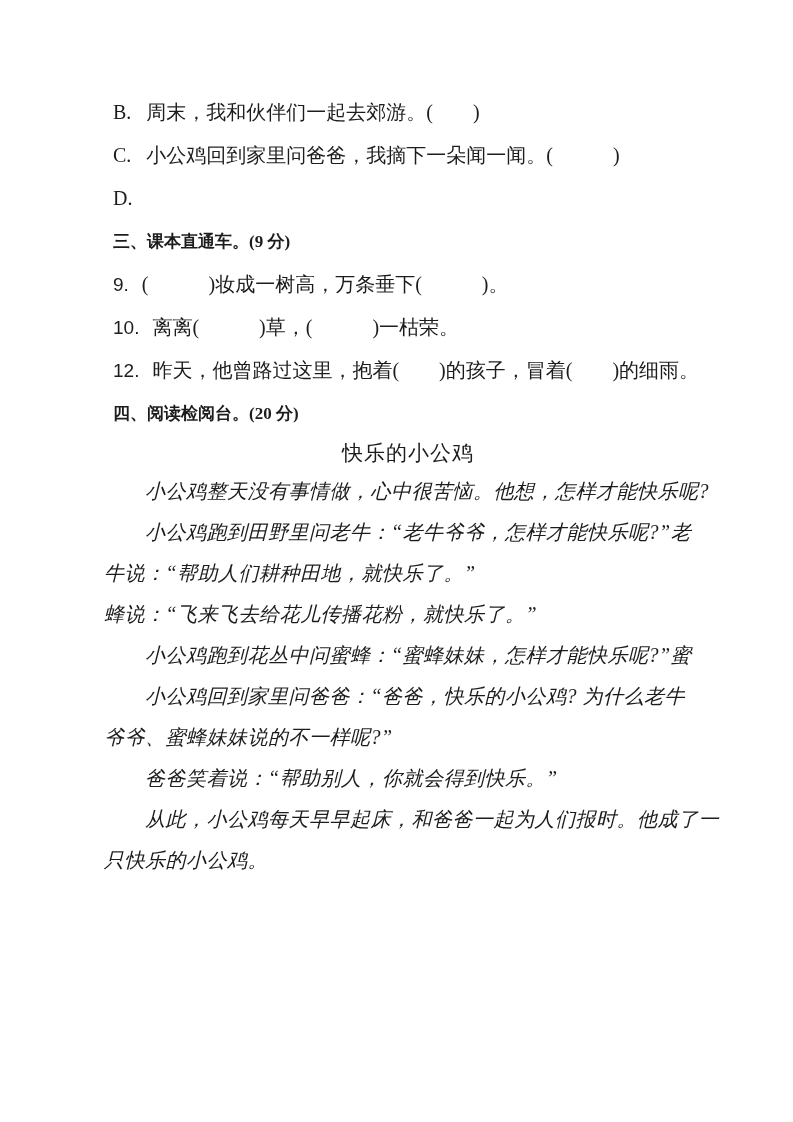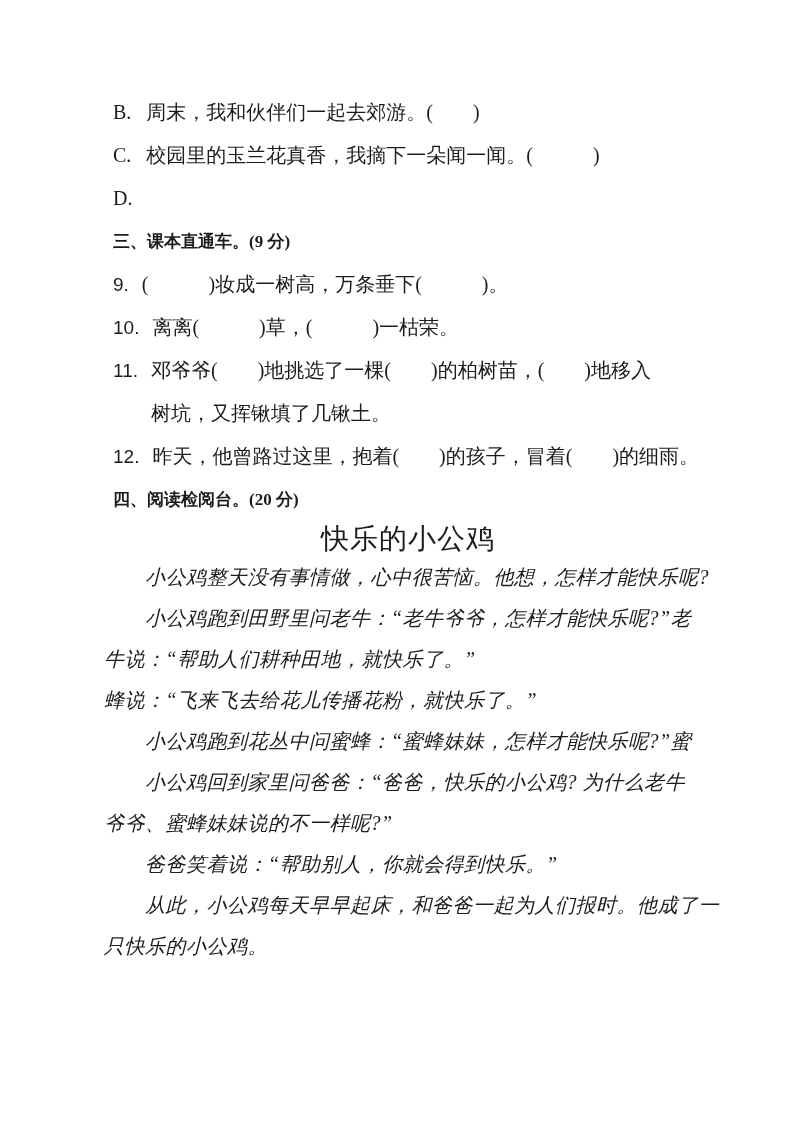--- a/index.html
+++ b/index.html
@@ -42,21 +42,21 @@
   }
   .heading {
     font-weight: bold;
     font-size: 17px;
     line-height: 43px;
     white-space: nowrap;
   }
   .passage-title {
     text-align: center;
     font-family: "Liberation Sans", sans-serif;
-    font-size: 28px;
+    font-size: 21px;
     line-height: 36px;
     letter-spacing: 1px;
     white-space: nowrap;
   }
   .passage {
     margin-left: -9px;
     font-style: italic;
     letter-spacing: 0.5px;
   }
   .passage .pline {
@@ -69,46 +69,39 @@
 
 <div class="sheet">
 
   <div class="row">
     <span class="lab">B.</span>
     <span class="txt">周末，我和伙伴们一起去郊游。(　　)</span>
   </div>
 
   <div class="row">
     <span class="lab">C.</span>
-    <span class="txt">校园里的玉兰花真香，我摘下一朵闻一闻。(　　　)</span>
+    <span class="txt">小公鸡回到家里问爸爸，我摘下一朵闻一闻。(　　　)</span>
   </div>
 
   <div class="row">
     <span class="lab">D.</span>
   </div>
 
   <div class="heading">三、课本直通车。(9 分)</div>
 
   <div class="row">
     <span class="lab num">9.</span>
     <span class="txt">(　　　)妆成一树高，万条垂下(　　　)。</span>
   </div>
 
   <div class="row">
     <span class="lab num">10.</span>
     <span class="txt">离离(　　　)草，(　　　)一枯荣。</span>
   </div>
 
-  <div class="row">
-    <span class="lab num">11.</span>
-    <div class="txt qlines">
-      <div class="qline">邓爷爷(　　)地挑选了一棵(　　)的柏树苗，(　　)地移入</div>
-      <div class="qline">树坑，又挥锹填了几锹土。</div>
-    </div>
-  </div>
 
   <div class="row">
     <span class="lab num">12.</span>
     <span class="txt">昨天，他曾路过这里，抱着(　　)的孩子，冒着(　　)的细雨。</span>
   </div>
 
   <div class="heading">四、阅读检阅台。(20 分)</div>
 
   <div class="passage-title">快乐的小公鸡</div>
 

